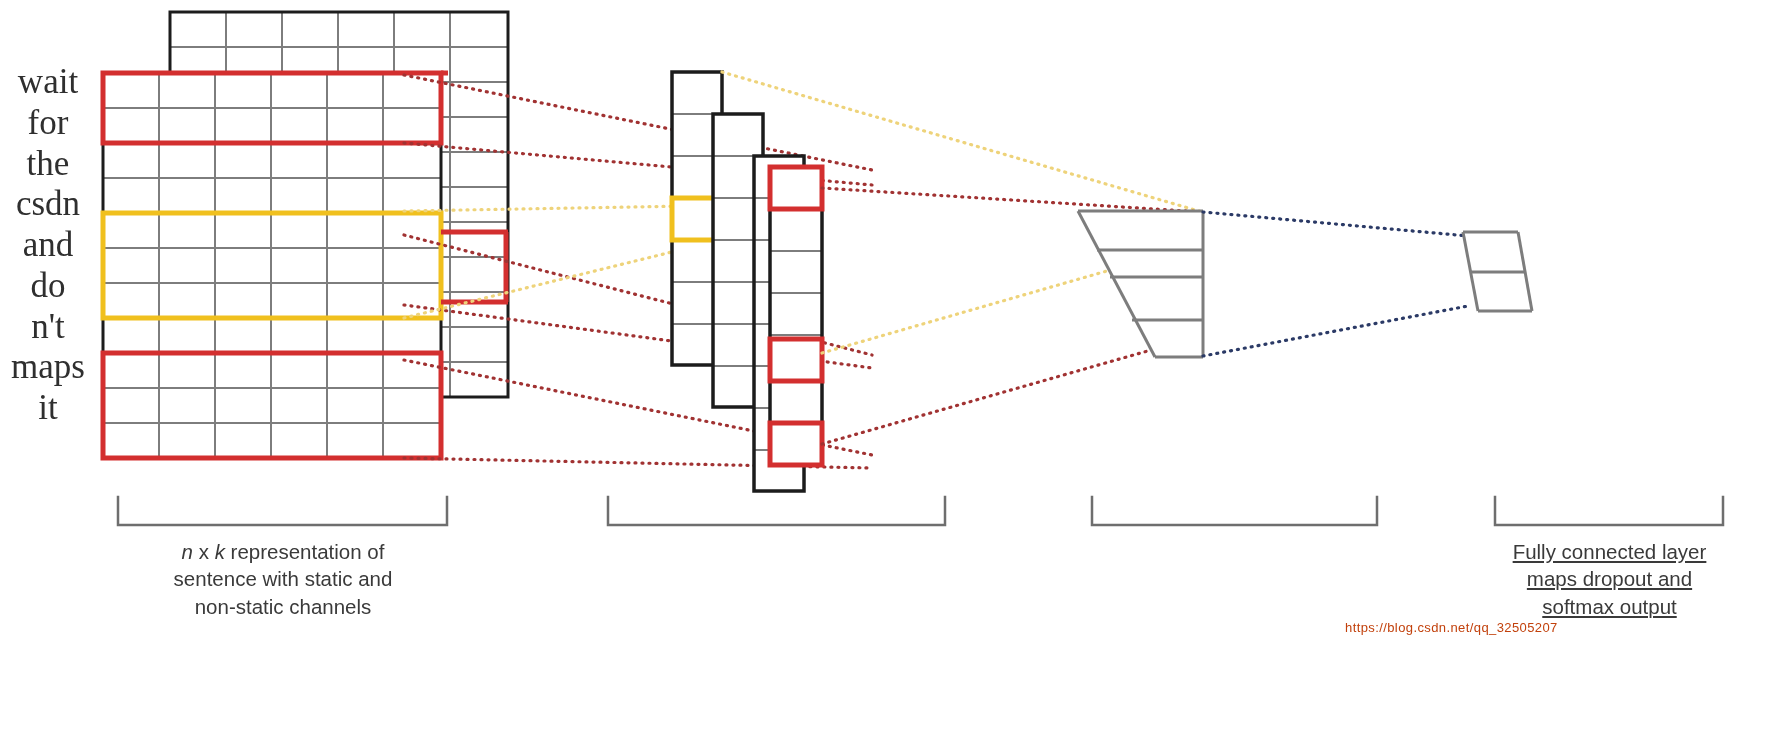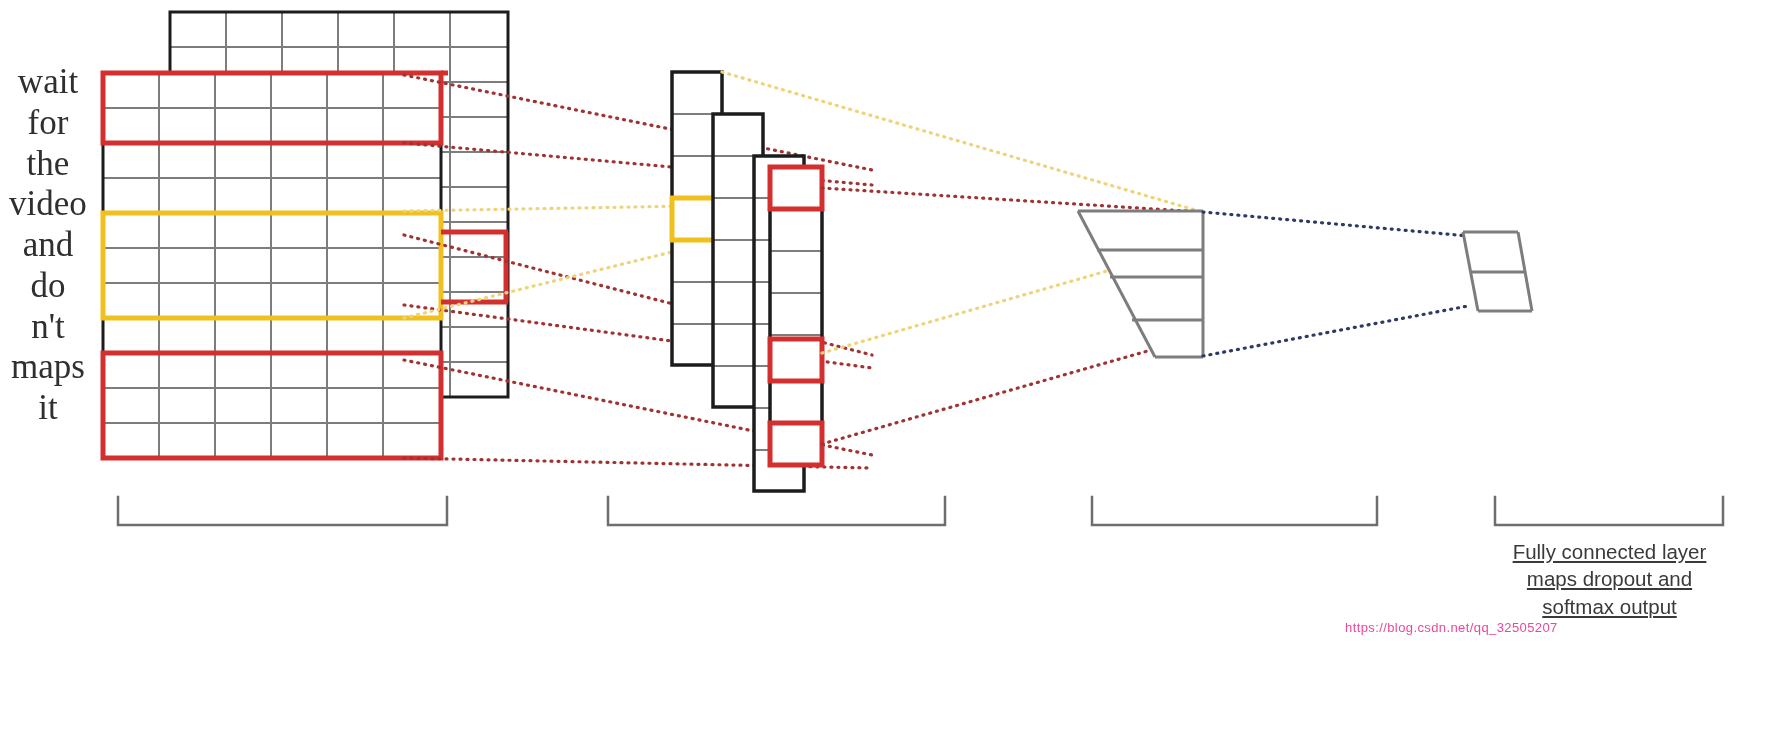--- a/index.html
+++ b/index.html
@@ -5,33 +5,33 @@
   html,body{margin:0;padding:0;background:#ffffff;}
   body{width:1790px;height:738px;overflow:hidden;font-family:"Liberation Sans",sans-serif;}
   #root{position:relative;width:1516px;height:738px;background:#ffffff;padding-left:40px;}
   #diagram{position:absolute;left:0;top:0;width:1790px;height:738px;}
   .wordcol{position:absolute;left:0;top:62px;width:96px;text-align:center;
            font-family:"Liberation Serif",serif;font-size:35px;color:#2f2f2f;line-height:1.165;}
   .wordcol div{white-space:nowrap;}
   .caption{position:absolute;text-align:center;font-family:"Liberation Sans",sans-serif;
            font-size:20.5px;color:#3a3a3a;line-height:1.33;}
   .caption i{font-style:italic;}
-  .wm{position:absolute;left:1345px;top:620px;font-size:13px;color:#ec4899;
+  .wm{position:absolute;left:1345px;top:620px;font-size:13px;color:#c2410c;
       letter-spacing:.4px;font-family:"Liberation Sans",sans-serif;}
 </style>
 </head>
 <body>
 
 <div id="root">
 
   <div class="wordcol">
     <div>wait</div>
     <div>for</div>
     <div>the</div>
-    <div>video</div>
+    <div>csdn</div>
     <div>and</div>
     <div>do</div>
     <div>n't</div>
     <div>maps</div>
     <div>it</div>
   </div>
 
   <svg id="diagram" viewBox="0 0 1790 738">
 
     <g>
@@ -212,20 +212,25 @@
 
     <g fill="none" stroke="#6e6e6e" stroke-width="2.5" stroke-linecap="square">
       <path d="M118,497 L118,525 L447,525 L447,497"></path>
       <path d="M608,497 L608,525 L945,525 L945,497"></path>
       <path d="M1092,497 L1092,525 L1377,525 L1377,497"></path>
       <path d="M1495,497 L1495,525 L1723,525 L1723,497"></path>
     </g>
 
   </svg>
 
+  <div class="caption" style="left:118px;top:538px;width:330px;">
+    <span><i>n</i> x <i>k</i> representation of</span><br>
+    <span>sentence with static and</span><br>
+    <span>non-static channels</span>
+  </div>
 
 
 
   <div class="caption" style="left:1495px;top:538px;width:229px;text-decoration:underline;">
     <span>Fully connected layer</span><br>
     <span>maps dropout and</span><br>
     <span>softmax output</span>
   </div>
 
   <div class="wm">https://blog.csdn.net/qq_32505207</div>

